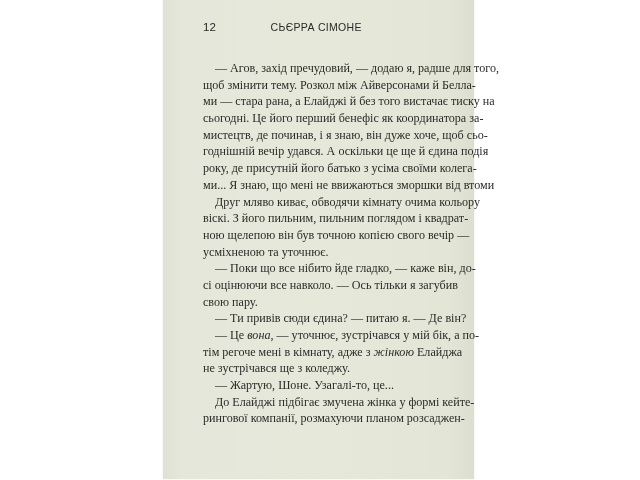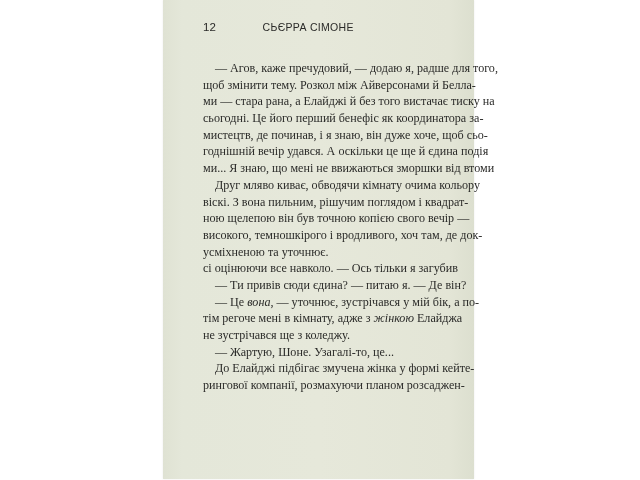--- a/index.html
+++ b/index.html
@@ -30,21 +30,21 @@
     left: 40px;
     top: 21px;
     font-family: "Liberation Sans", sans-serif;
     font-size: 11.5px;
     color: #2a2a28;
     letter-spacing: 0.2px;
     white-space: nowrap;
   }
   .header .page-number {
     display: inline-block;
-    margin-right: 14px;
+    margin-right: 22px;
   }
   .header .running-title {
     display: inline-block;
     font-size: 10.5px;
     letter-spacing: 0.3px;
     padding-left: 29px;
   }
   .body-text {
     position: absolute;
     left: 40px;
@@ -76,33 +76,35 @@
 </head>
 <body>
 
 <div class="stage">
   <div class="page">
     <div class="header">
       <span class="page-number">12</span>
       <span class="running-title">СЬЄРРА СІМОНЕ</span>
     </div>
     <div class="body-text" id="body-text">
-        <span class="line indent">— Агов, каже пречудовий, — додаю я, радше для того,</span>
+        <span class="line indent">— Агов, захід пречудовий, — додаю я, радше для того,</span>
         <span class="line">щоб змінити тему. Розкол між Айверсонами й Белла-</span>
         <span class="line">ми — стара рана, а Елайджі й без того вистачає тиску на</span>
         <span class="line">сьогодні. Це його перший бенефіс як координатора за-</span>
         <span class="line">мистецтв, де починав, і я знаю, він дуже хоче, щоб сьо-</span>
         <span class="line">годнішній вечір удався. А оскільки це ще й єдина подія</span>
+        <span class="line">року, де присутній його батько з усіма своїми колега-</span>
         <span class="line">ми... Я знаю, що мені не ввижаються зморшки від втоми</span>
         <span class="line indent">Друг мляво киває, обводячи кімнату очима кольору</span>
-        <span class="line">віскі. З вона пильним, рішучим поглядом і квадрат-</span>
+        <span class="line">віскі. З його пильним, пильним поглядом і квадрат-</span>
         <span class="line">ною щелепою він був точною копією свого вечір —</span>
-        <span class="line">високого, темношкірого і вродливого, хоч там, де док-</span>
         <span class="line last">усміхненою та уточнює.</span>
+        <span class="line indent">— Поки що все нібито йде гладко, — каже він, до-</span>
         <span class="line">сі оцінюючи все навколо. — Ось тільки я загубив</span>
+        <span class="line last">свою пару.</span>
         <span class="line indent last">— Ти привів сюди єдина? — питаю я. — Де він?</span>
         <span class="line indent"><span>— Це </span><i>вона</i><span>, — уточнює, зустрічався у мій бік, а по-</span></span>
         <span class="line"><span>тім регоче мені в кімнату, адже з </span><i>жінкою</i><span> Елайджа</span></span>
         <span class="line last">не зустрічався ще з коледжу.</span>
         <span class="line indent last">— Жартую, Шоне. Узагалі-то, це...</span>
         <span class="line indent">До Елайджі підбігає змучена жінка у формі кейте-</span>
         <span class="line">рингової компанії, розмахуючи планом розсаджен-</span>
       </div>
   </div>
 </div>

